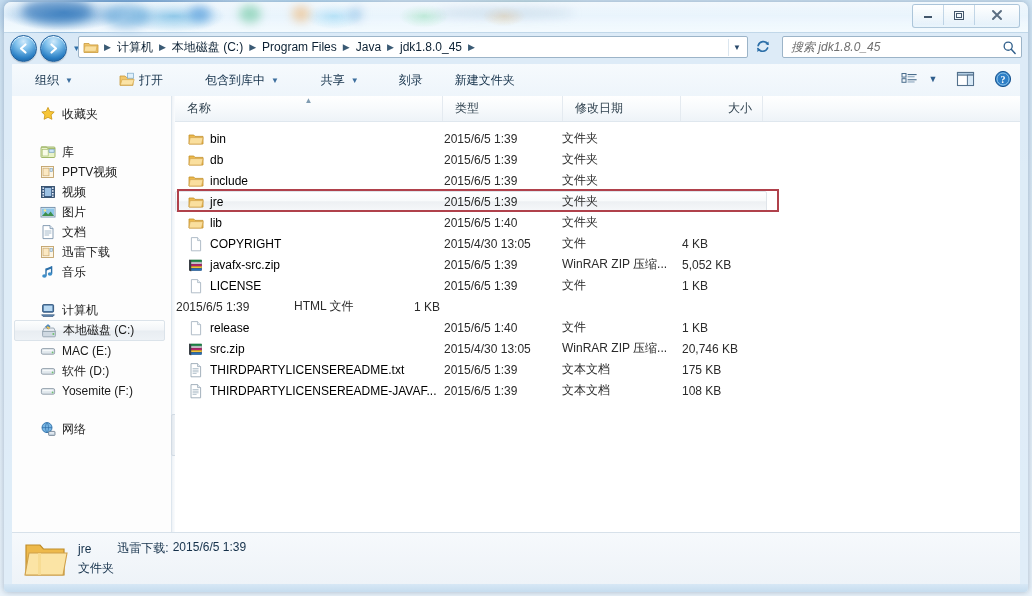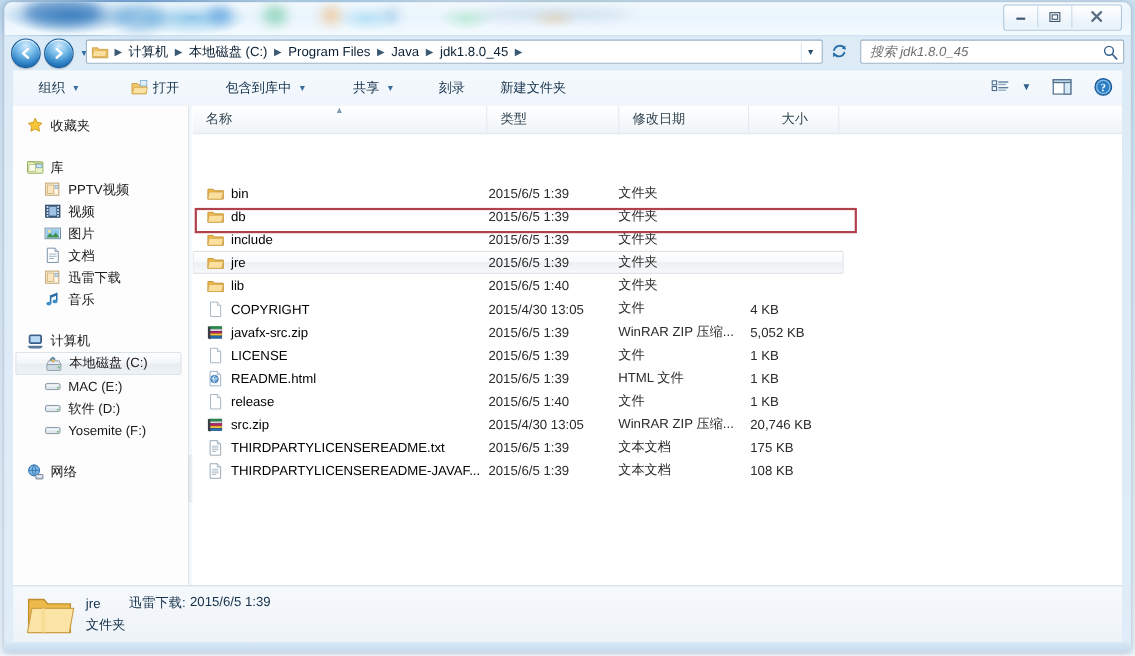--- a/index.html
+++ b/index.html
@@ -158,21 +158,21 @@
     background: #fdfdfd;
     border-right: 1px solid #dde6ee;
     padding-top: 8px;
     box-sizing: border-box;
     overflow: hidden;
     position: relative;
   }
   .navgroup { margin-bottom: 4px; }
   .navrow {
     display:flex; align-items:center; gap:6px;
-    height: 20px; padding-left: 12px; font-size: 12px; color:#1a1a1a;
+    height: 20px; padding-left: 28px; font-size: 12px; color:#1a1a1a;
     cursor:default; white-space:nowrap;
   }
   .navrow.child { padding-left: 28px; }
   .navrow.header { font-weight: normal; }
   .navrow.selected {
     background: linear-gradient(180deg,#fdfefe 0%, #f2f5f8 48%, #e8edf2 52%, #eef2f6 100%);
     border: 1px solid #dbe3ea;
     border-radius: 2px;
     margin-left: 2px; margin-right: 6px;
     padding-left: 26px;
@@ -591,27 +591,27 @@
         <div class="colhead col-name">
           <span class="sortcaret">▲</span>
           <span>名称</span>
         </div>
         <div class="colhead col-type">
           <span>类型</span>
         </div>
         <div class="colhead col-date">
           <span>修改日期</span>
         </div>
-        <div class="colhead col-size" style="justify-content:center;padding-left:12px;">
+        <div class="colhead col-size" style="justify-content:flex-end;padding-left:12px;">
           <span>大小</span>
         </div>
         <div class="colhead" style="flex:1;border-right:none;"></div>
       </div>
 
-      <div id="filelist" style="padding-top:6px;margin-top:37px;">
+      <div id="filelist" style="padding-top:6px;">
 
         <div class="frow">
           <div class="fname">
             <svg class="ficon" viewBox="0 0 16 16">
               <path d="M1 4h4.8l1.2 1.4H15V13H1z" fill="#edb94b" stroke="#c2902c" stroke-width=".8"></path>
               <path d="M2.1 6.6h13L13.6 13H1z" fill="#fadf9e" stroke="#d2a44b" stroke-width=".7"></path>
             </svg>
             <span>bin</span>
           </div>
           <div class="fdate">2015/6/5 1:39</div>
@@ -708,29 +708,20 @@
               <path d="M9.6 1.6v3h3" fill="#e8eef4" stroke="#a8b6c2" stroke-width=".8"></path>
             </svg>
             <span>LICENSE</span>
           </div>
           <div class="fdate">2015/6/5 1:39</div>
           <div class="ftype">文件</div>
           <div class="fsize">1 KB</div>
         </div>
 
         <div class="frow">
-          <div class="fname">
-            <svg class="ficon" viewBox="0 0 16 16">
-              <path d="M3 1.6h6.6l3 3v10.2H3z" fill="#fbfdff" stroke="#9fb2c2" stroke-width=".9"></path>
-              <path d="M9.6 1.6v3h3" fill="#e5eef5" stroke="#9fb2c2" stroke-width=".8"></path>
-              <circle cx="7" cy="8.6" r="3.4" fill="#6fa9dc" stroke="#33689f" stroke-width=".8"></circle>
-              <path d="M4 7.6c2 1.4 4 1.4 6 0M7 5.3c-1.4 2.2-1.4 4.4 0 6.6" fill="none" stroke="#e8f3fb" stroke-width=".7"></path>
-            </svg>
-            <span>README.html</span>
-          </div>
           <div class="fdate">2015/6/5 1:39</div>
           <div class="ftype">HTML 文件</div>
           <div class="fsize">1 KB</div>
         </div>
 
         <div class="frow">
           <div class="fname">
             <svg class="ficon" viewBox="0 0 16 16">
               <path d="M3.4 1.6h6.2l3 3v10.2H3.4z" fill="#ffffff" stroke="#a8b6c2" stroke-width=".9"></path>
               <path d="M9.6 1.6v3h3" fill="#e8eef4" stroke="#a8b6c2" stroke-width=".8"></path>

